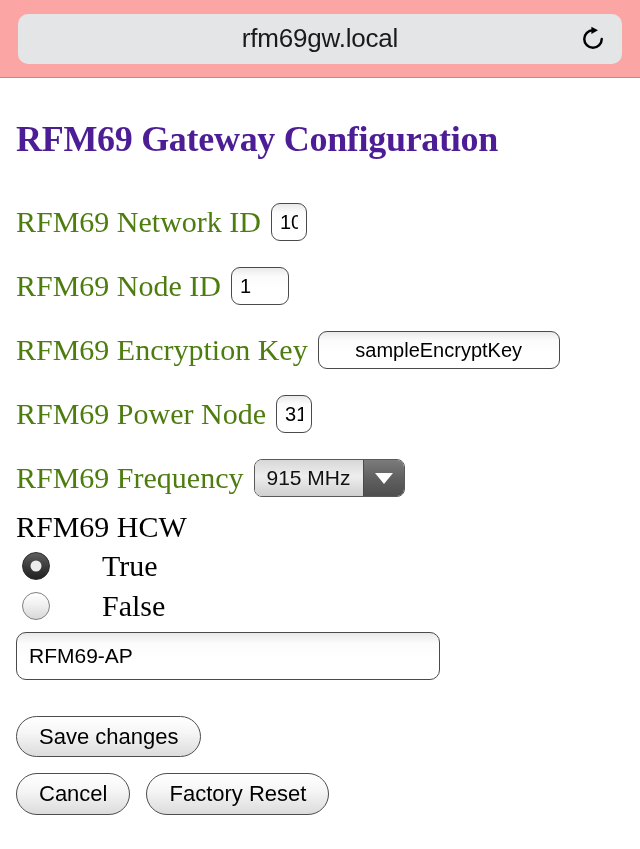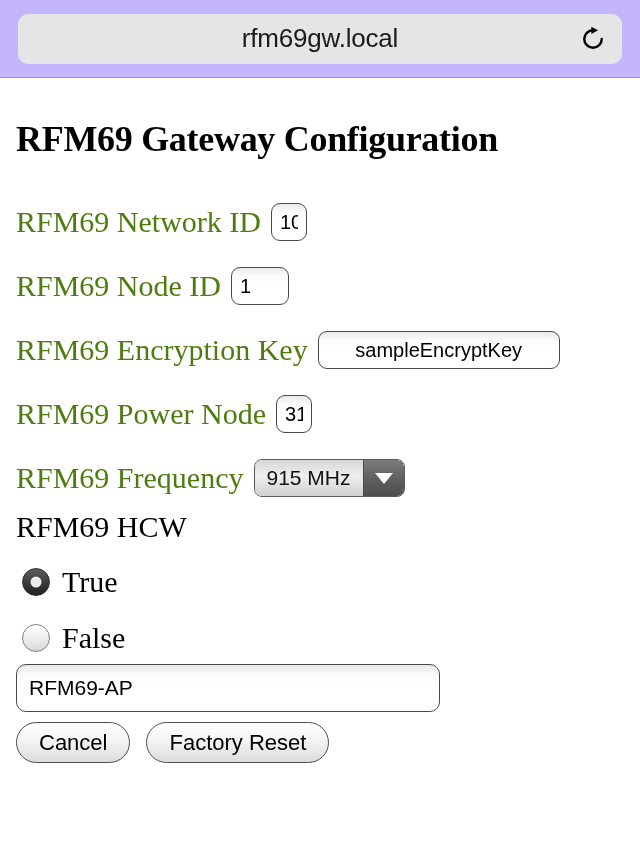--- a/index.html
+++ b/index.html
@@ -10,21 +10,21 @@
     width: 640px;
     height: 849px;
     background: #ffffff;
     font-family: "Liberation Serif", "DejaVu Serif", serif;
     overflow: hidden;
   }
 
   
   .browser-toolbar {
     height: 78px;
-    background: #c4b5fd;
+    background: #fca5a5;
     border-bottom: 1px solid #9a9a9a;
     box-sizing: border-box;
     display: flex;
     align-items: center;
     padding: 0 18px;
   }
   .url-bar {
     flex: 1;
     height: 50px;
     background: #e4e5e7;
@@ -57,21 +57,21 @@
 
   
   .page {
     padding: 0 16px;
     box-sizing: border-box;
   }
   h1.page-title {
     font-family: "Liberation Serif", "DejaVu Serif", serif;
     font-weight: bold;
     font-size: 36px;
-    color: #000000;
+    color: #4c1d95;
     margin: 40px 0 0 0;
     letter-spacing: -0.3px;
   }
 
   .field-row {
     display: flex;
     align-items: center;
     margin-top: 24px;
     height: 40px;
   }
@@ -151,22 +151,23 @@
     font-family: "Liberation Serif", "DejaVu Serif", serif;
     font-size: 30px;
     color: #000;
     margin-top: 12px;
   }
 
   
   .radio-row {
     display: flex;
     align-items: center;
-    margin-top: 20px;
+    margin-top: 4px;
     height: 36px;
+    gap: 40px;
   }
   .radio {
     width: 28px;
     height: 28px;
     border-radius: 50%;
     box-sizing: border-box;
     margin-left: 6px;
     margin-right: 12px;
     flex: none;
     position: relative;
@@ -269,19 +270,22 @@
   <div class="radio-row">
     <span class="radio off"></span>
     <span class="radio-label">False</span>
   </div>
 
 
   <div class="ap-row">
     <input class="txt-input ap" type="text" value="RFM69-AP" style="">
   </div>
 
+  <div class="btn-row-save">
+    <button class="btn">Save changes</button>
+  </div>
 
   <div class="btn-row-bottom">
     <button class="btn">Cancel</button>
     <button class="btn">Factory Reset</button>
   </div>
 
 </div>
 
 </body></html>

